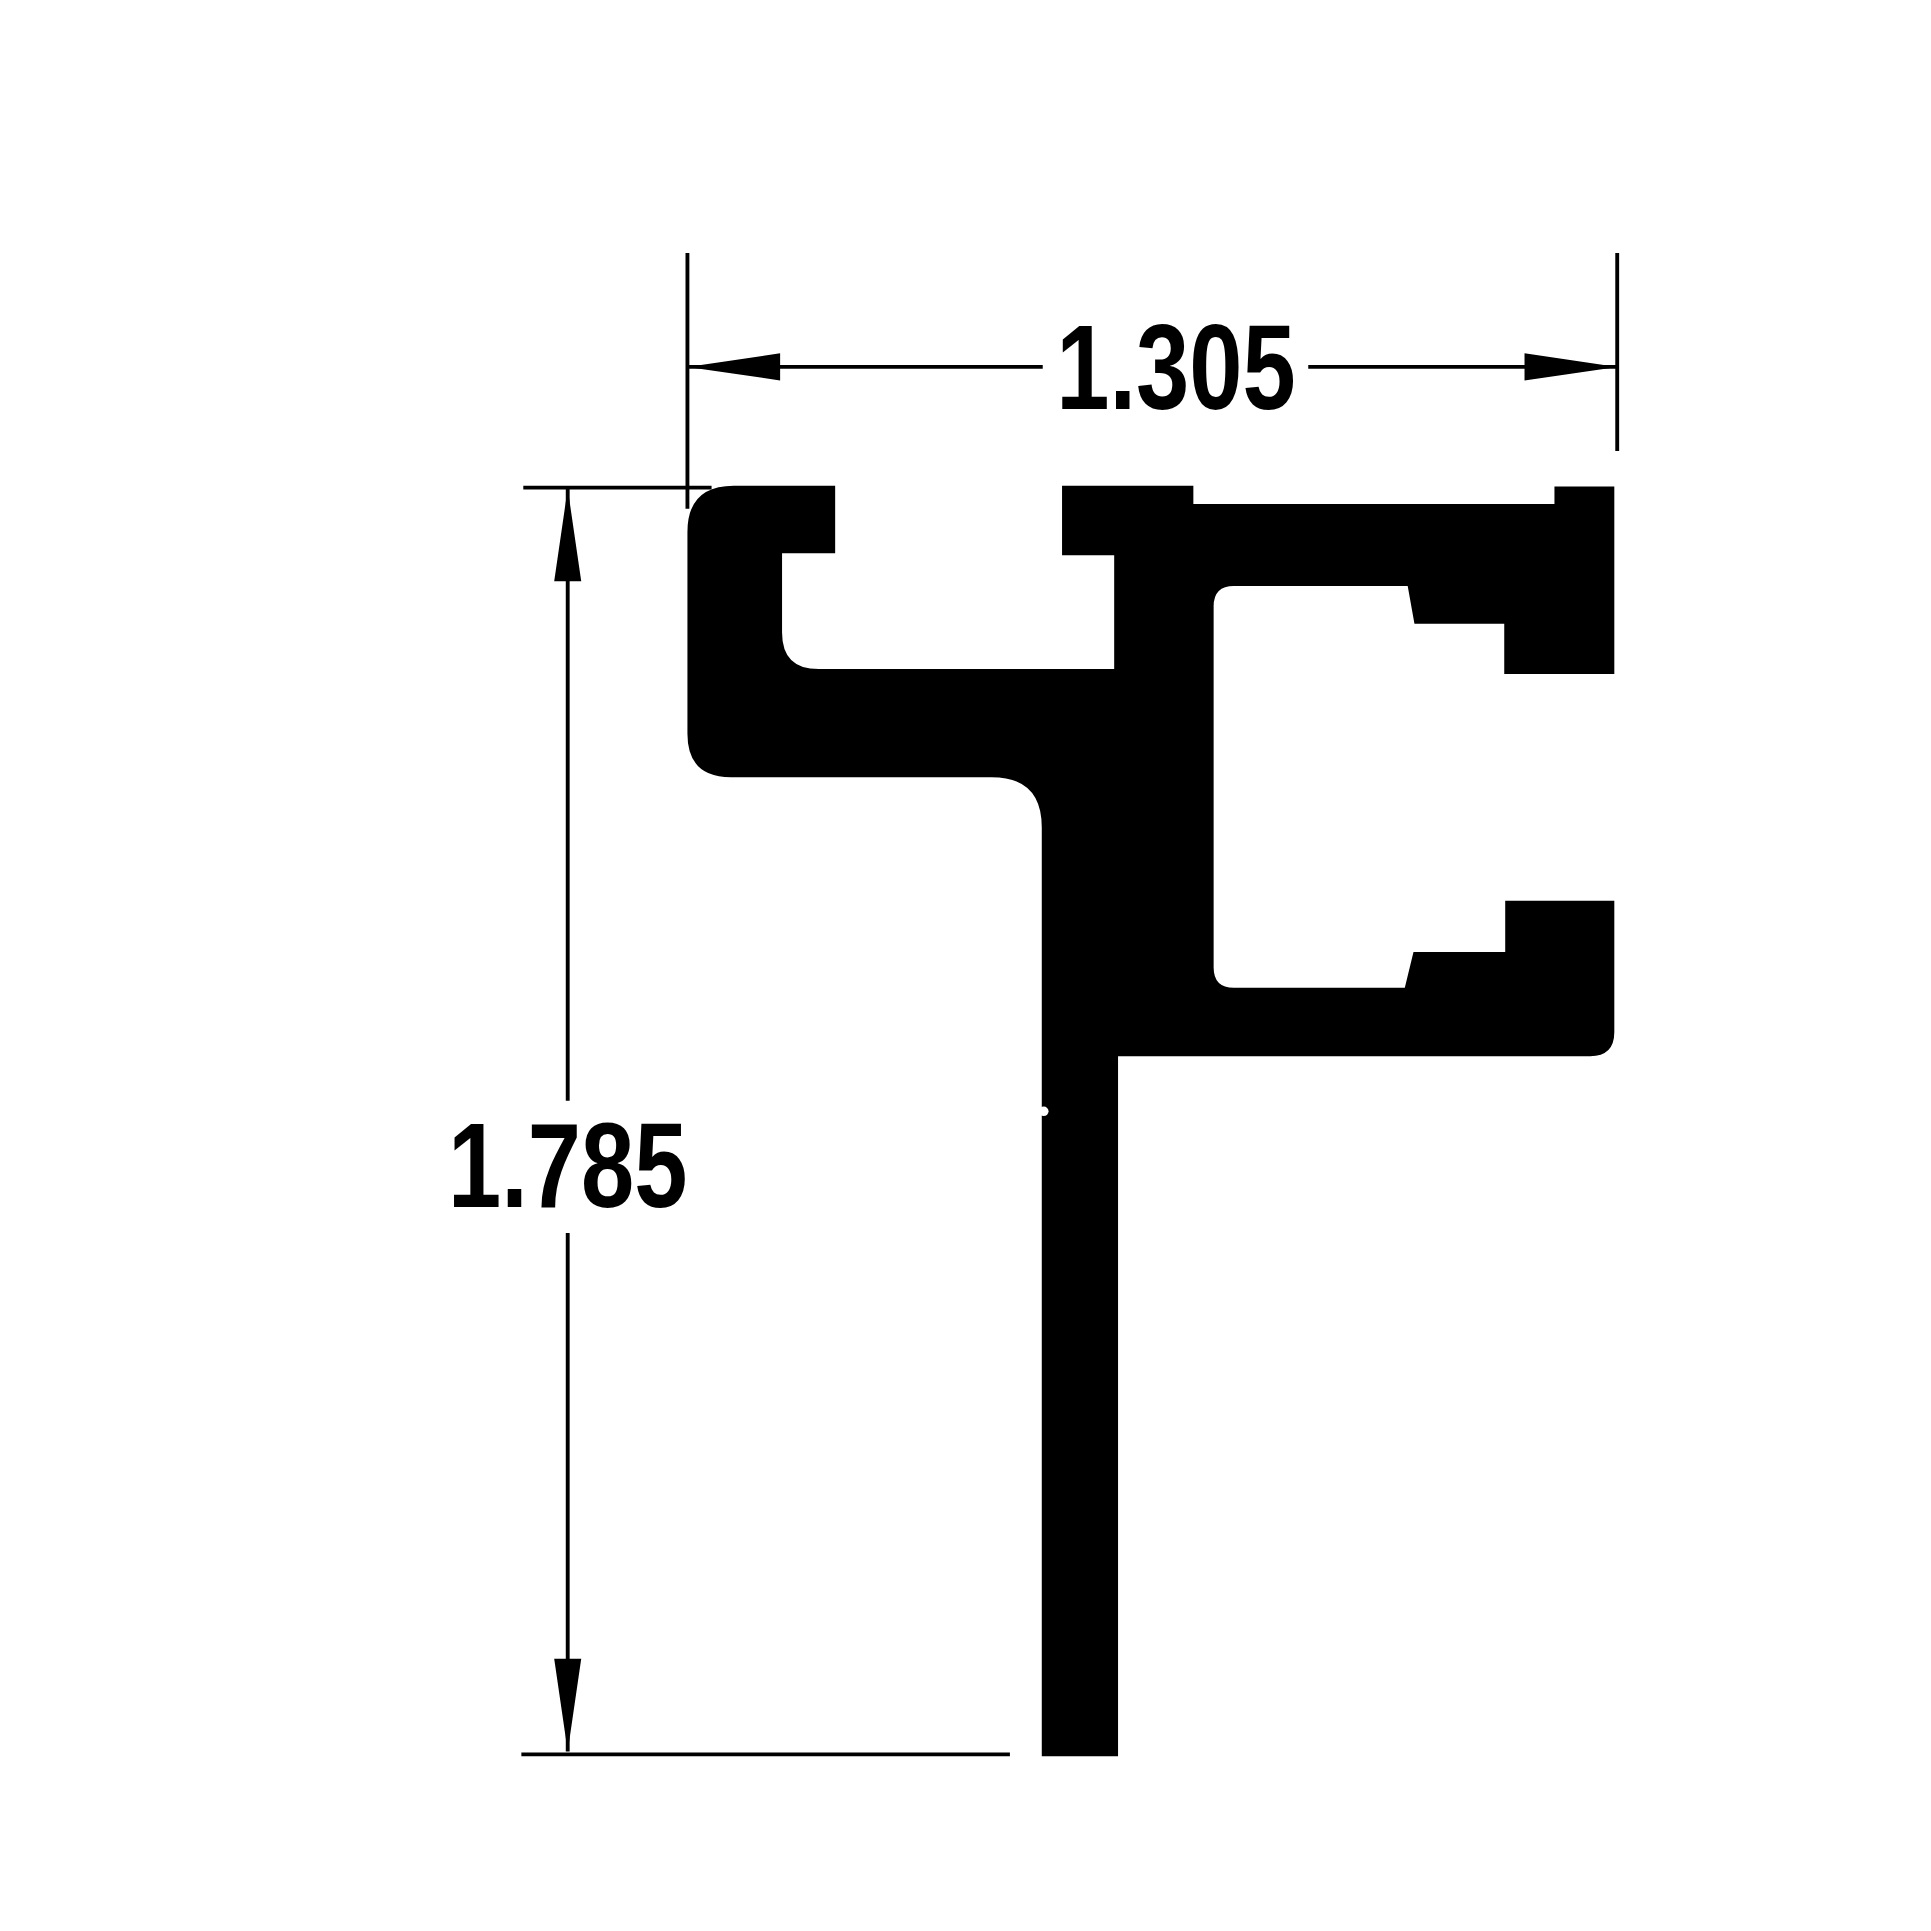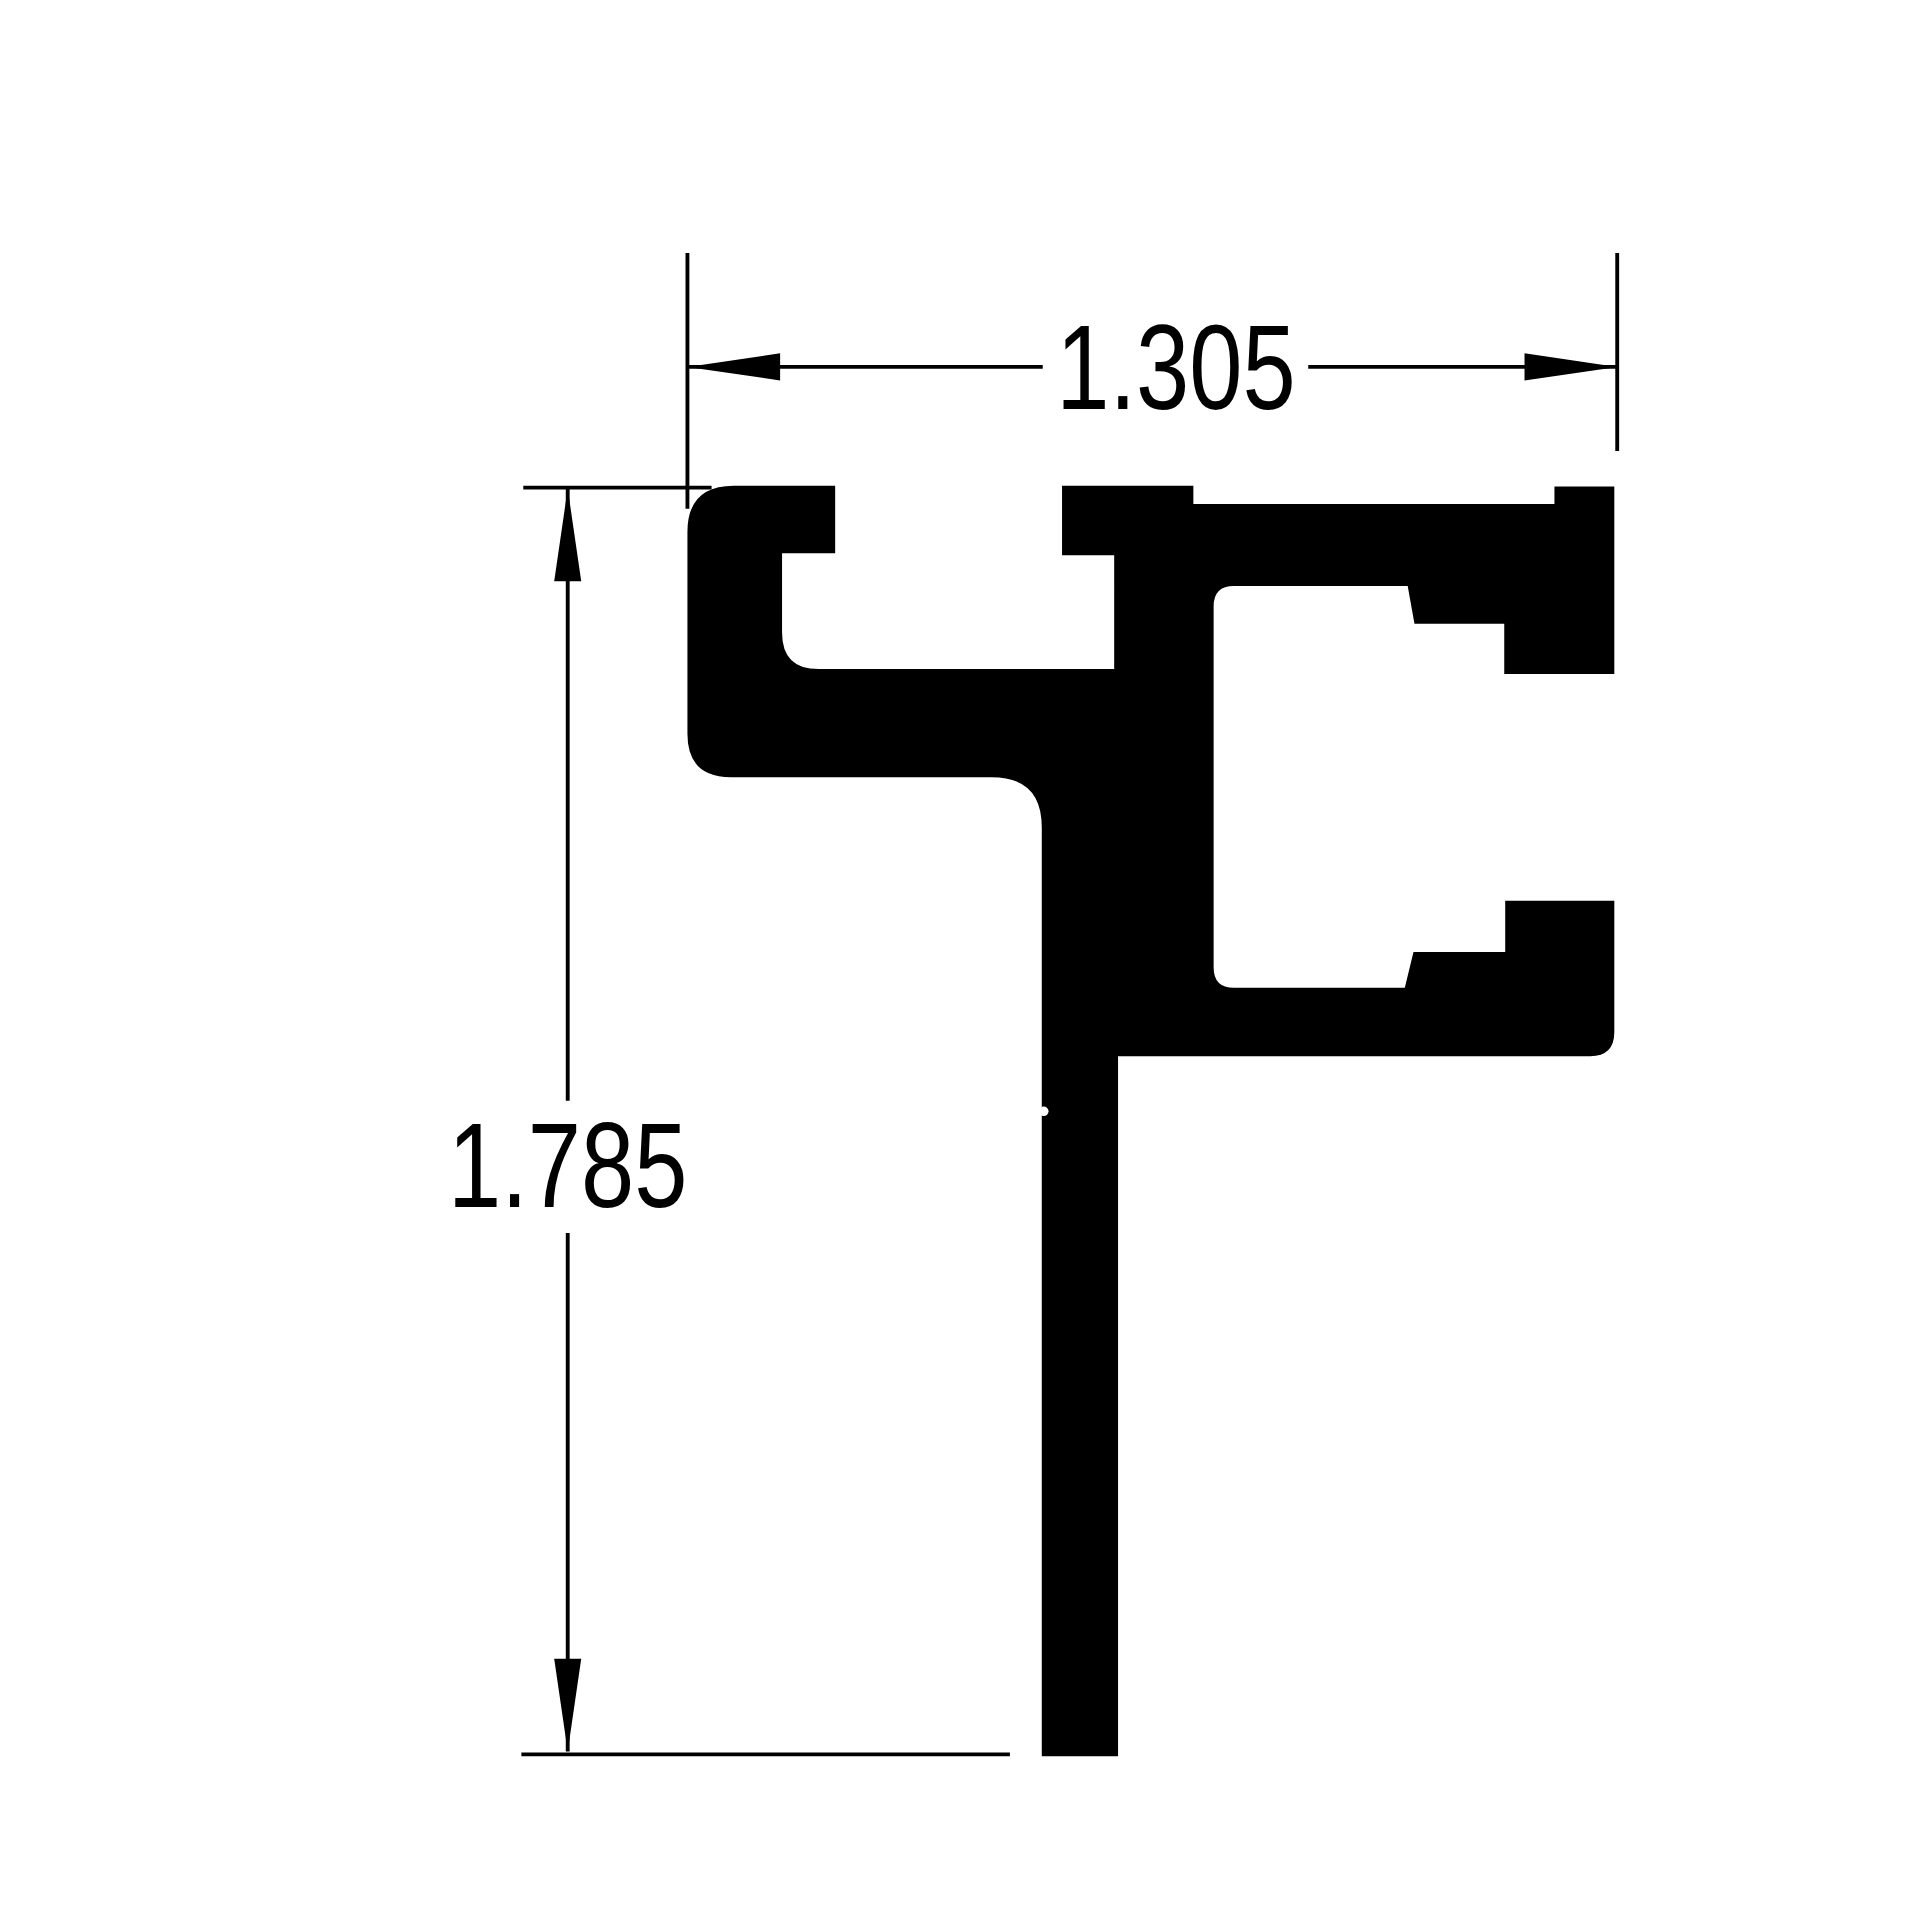--- a/index.html
+++ b/index.html
@@ -6,20 +6,21 @@
     margin: 0;
     padding: 0;
     background: #ffffff;
   }
   .canvas {
     position: relative;
     width: 1931px;
     height: 1931px;
     background: #ffffff;
     font-family: "Liberation Sans", "DejaVu Sans", sans-serif;
+    font-weight: bold;
   }
   svg.drawing {
     position: absolute;
     inset: 0;
     width: 100%;
     height: 100%;
   }
   .dim-text {
     font-family: "Liberation Sans", "DejaVu Sans", sans-serif;
     font-size: 125px;

